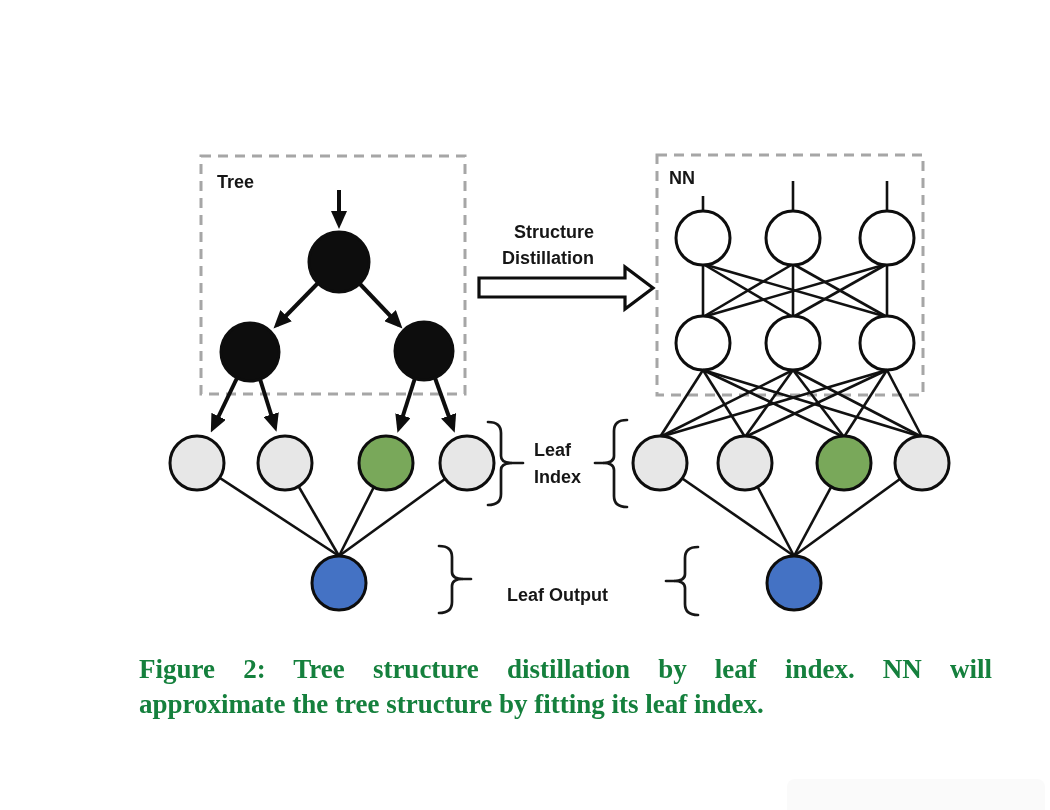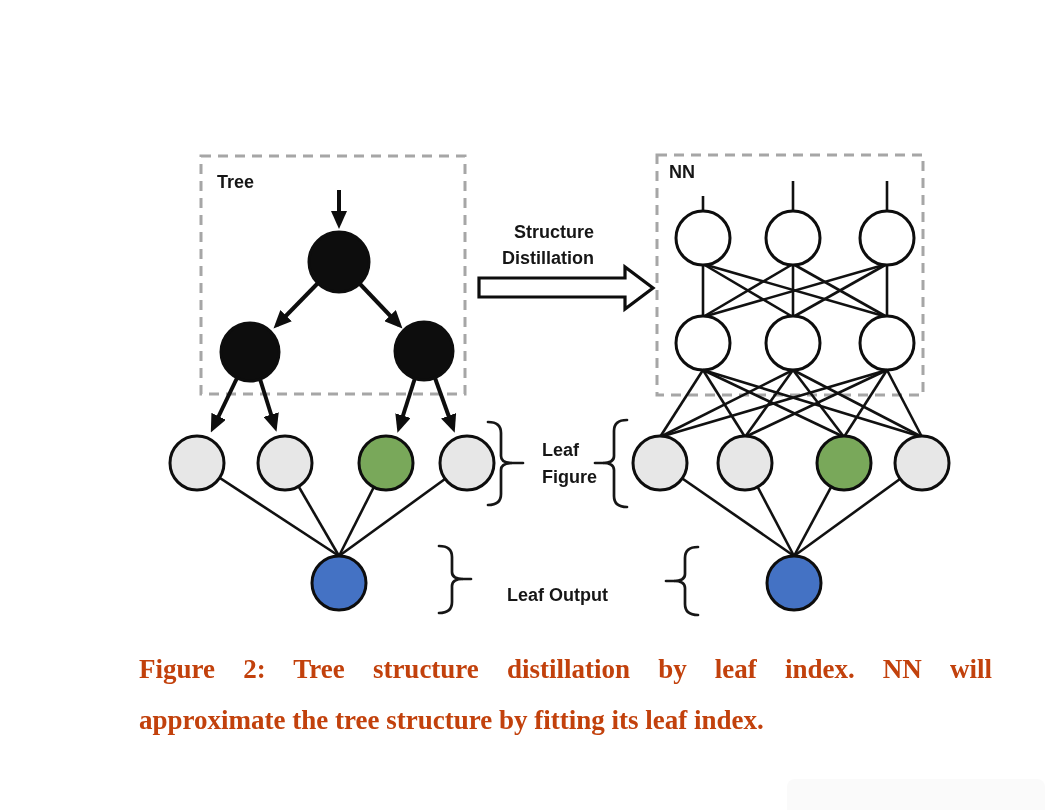--- a/index.html
+++ b/index.html
@@ -8,23 +8,23 @@
   #diagram{position:absolute;left:0;top:0;}
   .dlabel{position:absolute;font-weight:bold;font-size:18px;color:#161616;line-height:26px;}
   .dlabel .ln{white-space:nowrap;}
   .edge{stroke:#111;stroke-width:2.6;fill:none;}
   .tarrow{stroke:#0d0d0d;stroke-width:4;fill:none;}
   .nodec{stroke:#0d0d0d;stroke-width:3;}
   .brace{stroke:#161616;stroke-width:2.7;fill:none;stroke-linecap:round;}
   .dashedbox{fill:none;stroke-width:3;stroke-dasharray:10 7;}
   #caption{position:absolute;left:139px;top:652px;width:853px;
            font-family:"Liberation Serif", serif;font-weight:bold;font-size:27px;
-           line-height:35px;color:#c2410c;}
+           line-height:35px;color:#15803d;}
   #caption .cap-line1{text-align:justify;text-align-last:justify;}
-  #caption .cap-line2{text-align:left;margin-top:16px;}
+  #caption .cap-line2{text-align:left;}
   #artifact{position:absolute;left:787px;top:779px;width:258px;height:45px;
             background:#fafafa;border-radius:8px;}
 </style>
 </head>
 <body>
 
 <div id="page">
 
   <svg id="diagram" width="1050" height="650" viewBox="0 0 1050 650">
     <defs>
@@ -129,30 +129,30 @@
       <path class="brace" d="M 439 546 Q 452 546 452 557 L 452 572 Q 452 579 463 579 Q 452 579 452 586 L 452 602 Q 452 613 439 613"></path>
       <line class="brace" x1="463" y1="579" x2="471" y2="579"></line>
 
       <path class="brace" d="M 698 547 Q 685 547 685 558 L 685 574 Q 685 581 674 581 Q 685 581 685 588 L 685 604 Q 685 615 698 615"></path>
       <line class="brace" x1="674" y1="581" x2="666" y2="581"></line>
     </g>
   </svg>
 
   <div class="dlabel" style="left:217px;top:169px;">Tree</div>
 
-  <div class="dlabel" style="left:669px;top:159px;">NN</div>
+  <div class="dlabel" style="left:669px;top:165px;">NN</div>
 
   <div class="dlabel" style="left:502px;top:219px;text-align:right;">
     <div class="ln">Structure</div>
     <div class="ln">Distillation</div>
   </div>
 
-  <div class="dlabel" style="left:534px;top:437px;line-height:27px;margin-left:8px;">
+  <div class="dlabel" style="left:534px;top:437px;line-height:27px;">
     <div class="ln">Leaf</div>
-    <div class="ln">Figure</div>
+    <div class="ln">Index</div>
   </div>
 
   <div class="dlabel" style="left:507px;top:582px;">Leaf Output</div>
 
   <div id="caption">
     <div class="cap-line1">Figure 2: Tree structure distillation by leaf index. NN will</div>
     <div class="cap-line2">approximate the tree structure by fitting its leaf index.</div>
   </div>
 
   <div id="artifact"></div>

